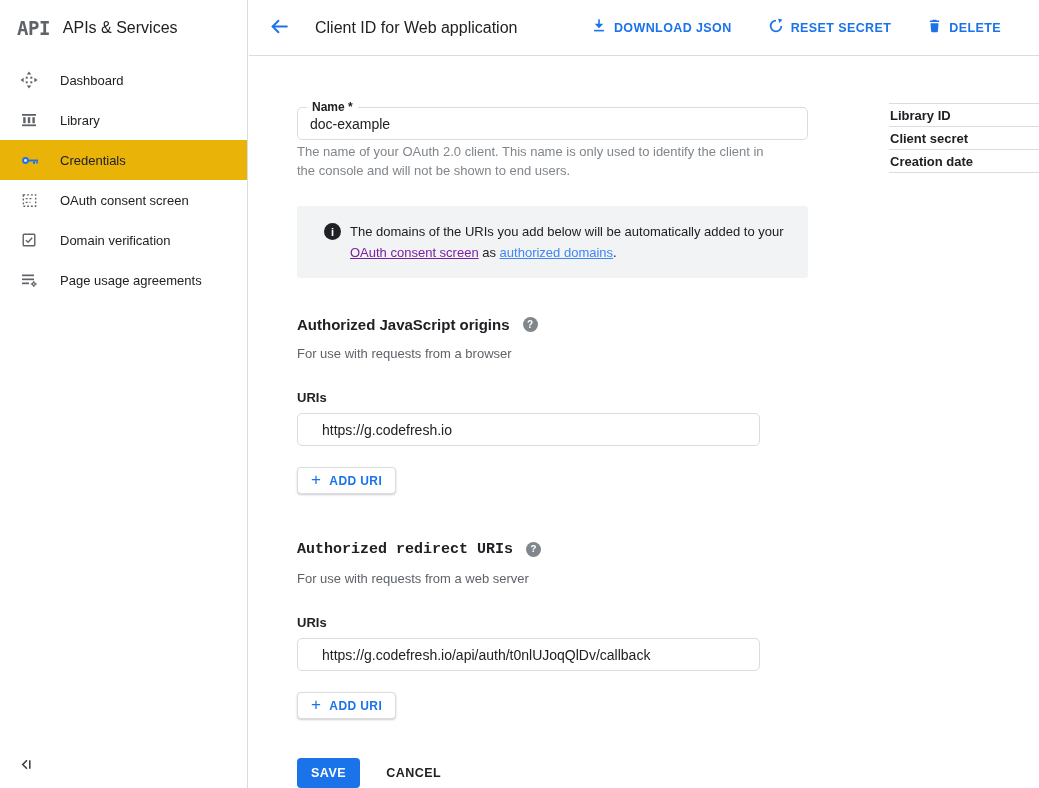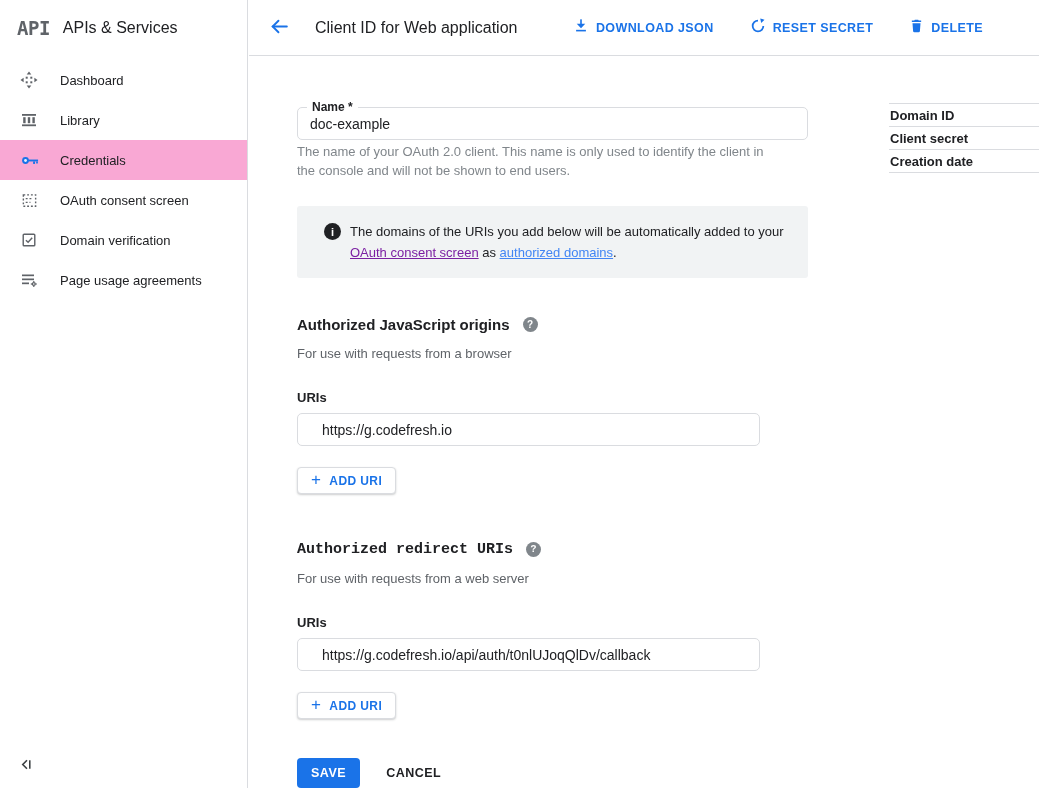--- a/index.html
+++ b/index.html
@@ -8,33 +8,33 @@
 
   
   .sidebar { position:absolute; left:0; top:0; width:248px; height:788px;
              background:#fff; border-right:1px solid #dadce0; }
   .sidebar-header { height:56px; display:flex; align-items:center; padding-left:17px; }
   .logo { font-family:"DejaVu Sans Mono", monospace; font-weight:700; font-size:19px;
           color:#5f6368; letter-spacing:-0.5px; }
   .product-title { margin-left:13px; font-size:16px; color:#202124; }
   .nav { margin-top:4px; }
   .nav-item { height:40px; display:flex; align-items:center; padding-left:19px; cursor:pointer; }
-  .nav-item.selected { background:#f9a8d4; }
+  .nav-item.selected { background:#eab308; }
   .nav-icon { width:20px; height:20px; display:flex; align-items:center; justify-content:center; }
   .nav-label { margin-left:21px; font-size:13px; color:#202124; }
   .collapse-btn { position:absolute; left:16px; top:756px; width:20px; height:20px;
                   background:none; border:none; cursor:pointer; padding:0; }
 
   
   .topbar { position:absolute; left:249px; top:0; width:790px; height:56px;
             border-bottom:1px solid #dadce0; display:flex; align-items:center; background:#fff; }
   .back-btn { margin-left:17px; width:26px; height:26px; background:none; border:none;
               cursor:pointer; padding:0; display:flex; align-items:center; justify-content:center; }
   .page-title { margin-left:23px; font-size:16px; font-weight:400; color:#202124; }
-  .top-actions { margin-left:auto; display:flex; align-items:center; gap:36px; padding-right:56px; }
+  .top-actions { margin-left:auto; display:flex; align-items:center; gap:36px; padding-right:38px; }
   .action-btn { display:flex; align-items:center; gap:7px; background:none; border:none;
                 color:#1a73e8; font-size:12.5px; font-weight:700; letter-spacing:0.4px;
                 cursor:pointer; font-family:inherit; }
 
   
   .content { position:absolute; left:249px; top:56px; right:0; bottom:0; background:#fff; }
   .form-col { margin-left:48px; margin-top:51px; width:511px; }
 
   .text-field { position:relative; width:511px; height:33px;
                 border:1px solid #dadce0; border-radius:5px; background:#fff; }
@@ -265,21 +265,21 @@
     <div class="footer-actions">
       <button class="save-btn">SAVE</button>
       <button class="cancel-btn">CANCEL</button>
     </div>
 
   </div>
 </main>
 
 <aside class="details">
   <div class="detail-row">
-    <span>Domain ID</span>
+    <span>Library ID</span>
   </div>
   <div class="detail-row">
     <span>Client secret</span>
   </div>
   <div class="detail-row">
     <span>Creation date</span>
   </div>
 </aside>
 
 </body></html>

